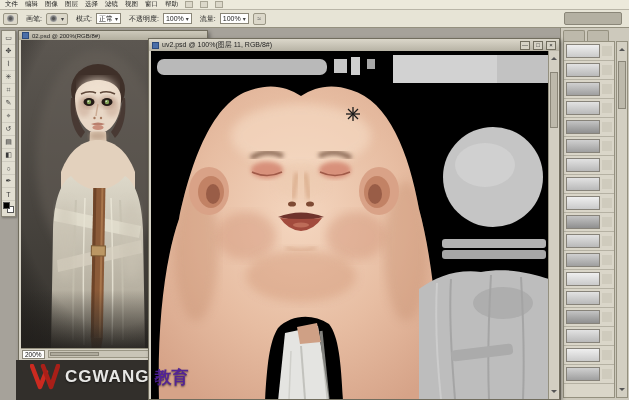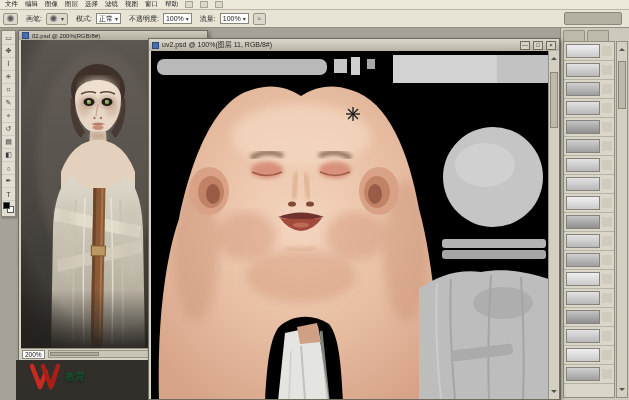--- a/index.html
+++ b/index.html
@@ -62,21 +62,21 @@
 .prow:nth-child(4n+1) .pthumb{background:linear-gradient(#efefef,#cacaca);}
 .prow:nth-child(5n) .pthumb{background:linear-gradient(#c4c4c4,#8f8f8f);}
 .pname{flex:1;height:10px;background:#cfcbbd;}
 .pscroll{position:absolute;right:1px;top:13px;bottom:2px;width:12px;background:#d3cfc2;border:1px solid #94907f;display:flex;flex-direction:column;align-items:center;}
 .pscroll .scroll-thumb{height:48px;margin-top:10px;}
 
 
 .bgdark{position:absolute;left:16px;top:360px;width:232px;height:40px;background:#322f2b;z-index:15;}
 .watermark{position:absolute;left:30px;top:356px;height:42px;display:flex;align-items:center;gap:5px;z-index:60;opacity:.95;}
 .wm-text{font-size:17px;font-weight:bold;color:#f1f1ef;letter-spacing:1px;text-shadow:0 1px 2px rgba(0,0,0,.6);}
-.wm-suffix{font-size:10px;color:#14532d;font-weight:bold;text-shadow:0 1px 2px rgba(0,0,0,.6);}
+.wm-suffix{font-size:17px;color:#4c1d95;font-weight:bold;text-shadow:0 1px 2px rgba(0,0,0,.6);}
 svg{display:block;}
 </style>
 </head>
 <body>
 
 <div class="app">
 
   <div class="menubar">
     <span class="menu-item">文件</span>
     <span class="menu-item">编辑</span>
@@ -466,16 +466,17 @@
       <div class="scroll-thumb"></div>
       <div class="sarrow down"></div>
     </div>
   </div>
 
   <div class="watermark">
     <svg width="30" height="26" viewBox="0 0 30 26">
       <path d="M2 2 L10 23 L16 8" stroke="#d42a20" stroke-width="4.5" fill="none" stroke-linecap="round" stroke-linejoin="round"></path>
       <path d="M13 2 L21 23 L28 2" stroke="#b01f17" stroke-width="4.5" fill="none" stroke-linecap="round" stroke-linejoin="round"></path>
     </svg>
+    <span class="wm-text">CGWANG</span>
     <span class="wm-suffix">教育</span>
   </div>
 
 </div>
 
 </body></html>

